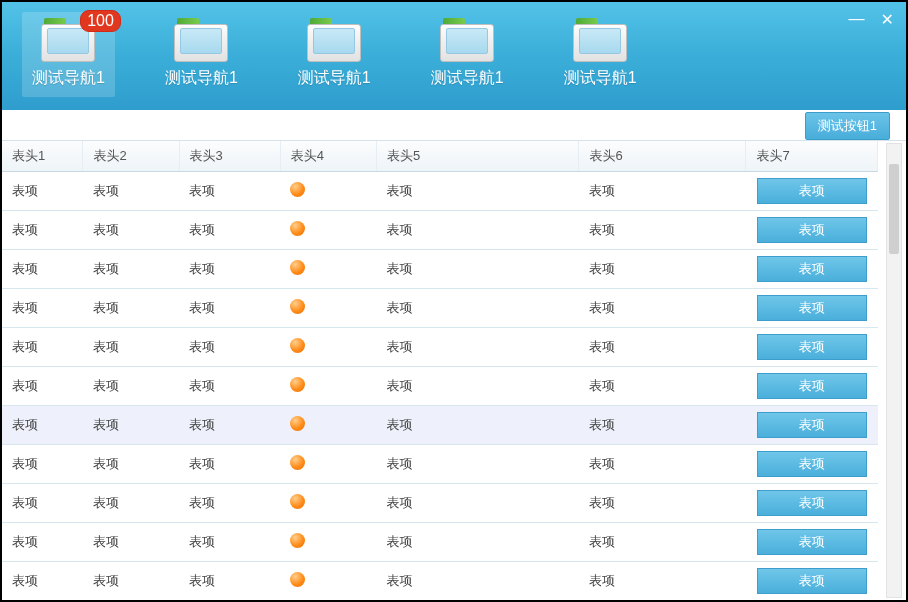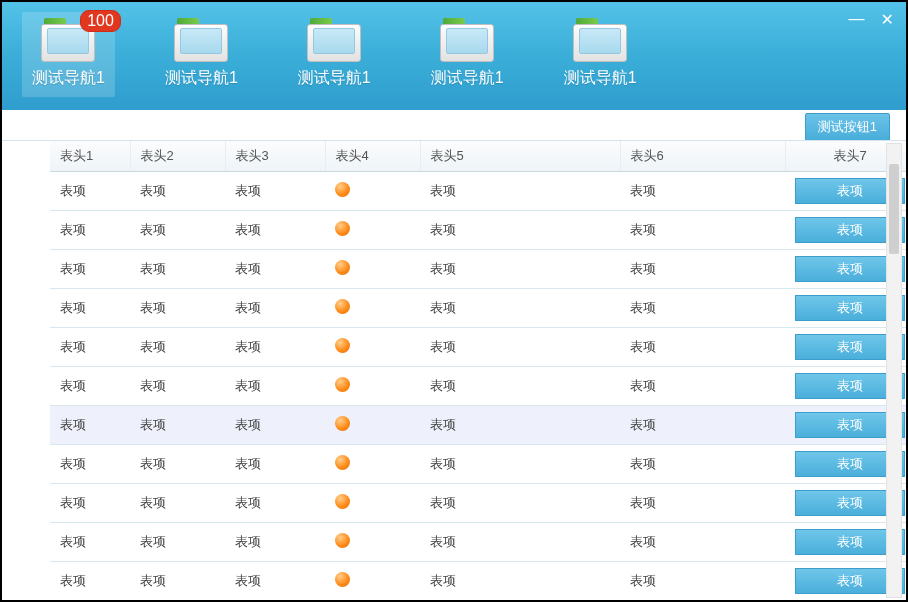--- a/index.html
+++ b/index.html
@@ -99,38 +99,37 @@
   color: #fff;
   font-weight: normal;
   font-size: 16px;
   text-shadow: 0 1px 1px rgba(0,0,0,0.15);
 }
 .toolbar {
   height: 30px;
   background: #fff;
   display: flex;
   justify-content: flex-end;
-  align-items: center;
+  align-items: flex-end;
   padding: 3px 16px 0 0;
 }
 .toolbar-btn {
   background: linear-gradient(to bottom, #6bc3e8, #48adda);
   color: #fff;
   border: 1px solid #3e9ccb;
   padding: 4px 12px;
   font-size: 13px;
   cursor: pointer;
   border-radius: 2px;
 }
 .table-wrap {
   flex: 1;
   overflow: hidden;
   border-top: 1px solid #d6e3ea;
   position: relative;
-  padding-left: 48px;
 }
 .scrollbar {
   position: absolute;
   right: 4px;
   top: 2px;
   bottom: 2px;
   width: 16px;
   background: #f2f2f2;
   border: 1px solid #e2e2e2;
 }
@@ -151,21 +150,21 @@
 thead th {
   text-align: left;
   font-weight: normal;
   color: #555;
   background: linear-gradient(to bottom, #fbfcfd, #eef4f8);
   border-bottom: 1px solid #c9d9e2;
   border-right: 1px solid #e6eef3;
   padding: 6px 10px;
   height: 30px;
 }
-thead th:last-child { text-align: center; }
+thead th:last-child { }
 tbody td {
   border-bottom: 1px solid #d6e7ef;
   padding: 6px 10px;
   color: #444;
   height: 30px;
 }
 tbody tr.hovered {
   background: #eef1fb;
 }
 .dot {

